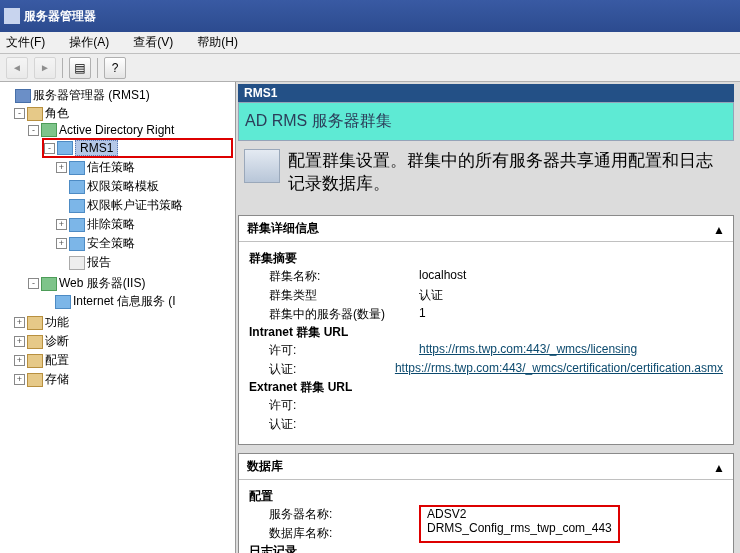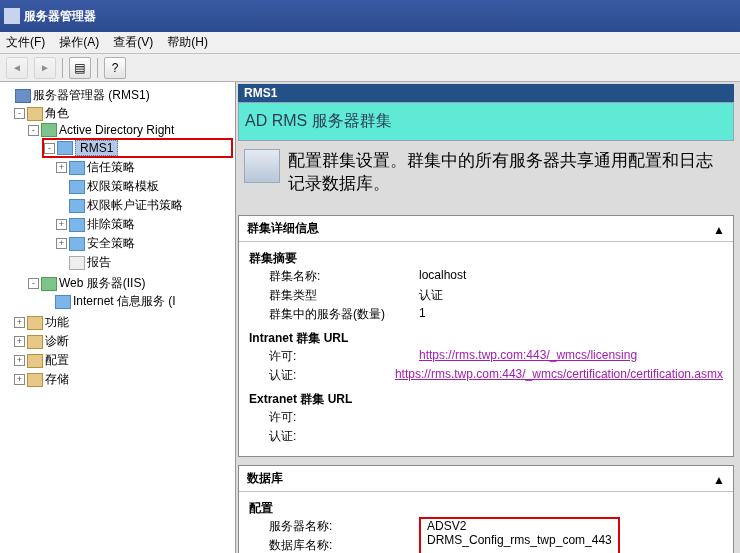--- a/index.html
+++ b/index.html
@@ -1,21 +1,21 @@
 <!DOCTYPE html>
 <html><head>
 <meta charset="utf-8">
 <style>
 * { box-sizing: border-box; margin: 0; padding: 0; font-family: "SimSun", "Microsoft YaHei", sans-serif; font-size: 12px; }
 body { width: 740px; height: 553px; background: #dcdcdc; overflow: hidden; }
 
 .titlebar { background: linear-gradient(#395aa3, #2c4b8f); color: #fff; height: 32px; display: flex; align-items: center; padding: 0 4px; font-weight: bold; }
 .titlebar .ticon { width: 16px; height: 16px; background: #c8d4ee; margin-right: 4px; display: inline-block; }
 
-.menubar { background: #f0f0f0; height: 22px; display: flex; align-items: center; padding: 0 6px; gap: 14px; border-bottom: 1px solid #c0c0c0; }
+.menubar { background: #f0f0f0; height: 22px; display: flex; align-items: center; padding: 0 6px; gap: 24px; border-bottom: 1px solid #c0c0c0; }
 .menubar span { color: #000; }
 
 .toolbar { background: #eee; height: 28px; display: flex; align-items: center; padding: 0 6px; gap: 6px; border-bottom: 1px solid #b0b0b0; }
 .tbtn { width: 22px; height: 22px; border: 1px solid #b0b0b0; background: linear-gradient(#fff,#e4e4e4); border-radius: 2px; display: flex; align-items: center; justify-content: center; }
 .tbtn.disabled { opacity: .4; }
 .tsep { width: 1px; height: 20px; background: #b0b0b0; }
 
 .workarea { display: flex; height: calc(553px - 24px - 22px - 28px); }
 .tree { width: 236px; background: #fff; border-right: 1px solid #999; padding: 4px 2px; overflow: hidden; }
 .tree ul { list-style: none; }
@@ -38,22 +38,22 @@
 .descrow { display: flex; align-items: flex-start; padding: 8px 6px 12px 6px; gap: 8px; }
 .bigicon { width: 36px; height: 34px; background: linear-gradient(#e4eaf2,#b8c6d8); border: 1px solid #9aa8ba; flex-shrink: 0; }
 .descrow .txt { font-size: 17px; }
 
 .panel { background: #fff; border: 1px solid #8a8a8a; margin-top: 8px; padding: 0; }
 .panel .ptitle { display: flex; align-items: flex-end; justify-content: space-between; padding: 4px 8px; font-weight: bold; border-bottom: 1px solid #c0c0c0; }
 .panel .pbody { padding: 8px 10px 10px 10px; font-family: "Courier New", monospace; font-size: 12px; }
 .kv { display: flex; padding: 1px 0; }
 .kv .k { width: 170px; padding-left: 20px; }
 .kv .v { flex: 1; }
-.kv .v a { color: #a21caf; text-decoration: underline; }
-.sect { margin-top: 6px; font-weight: bold; }
+.kv .v a { color: #0c4a6e; text-decoration: underline; }
+.sect { font-weight: bold; }
 .sect.nolead { margin-top: 0; }
 .hlbox { border: 2px solid #d00; display: inline-block; padding: 0 6px; }
 
 .arrow { font-size: 10px; }
 </style>
 </head>
 <body>
 
 <div class="titlebar">
   <span class="ticon"></span>

